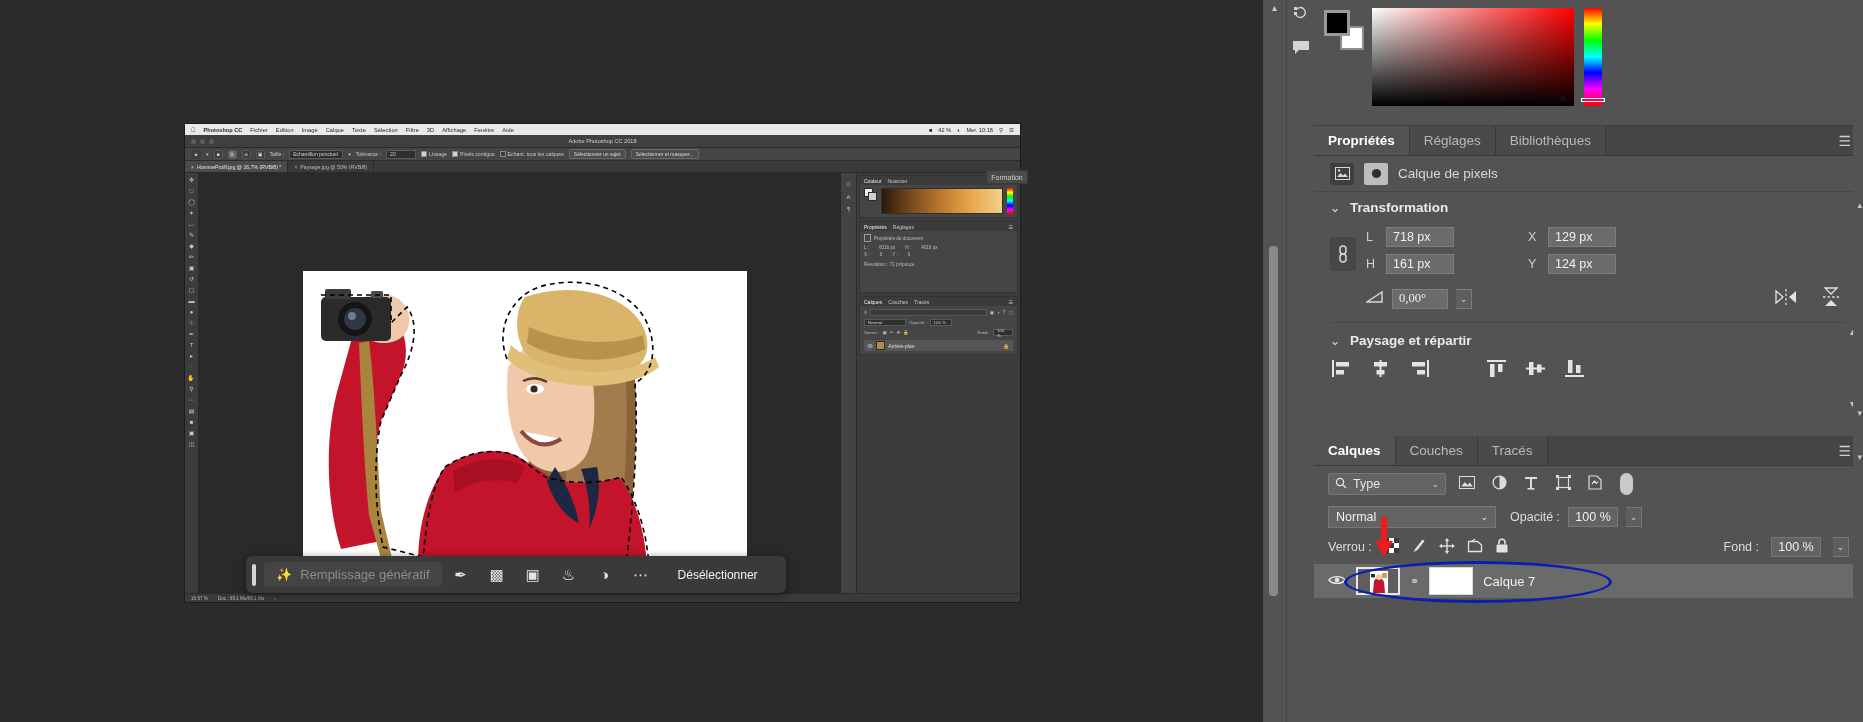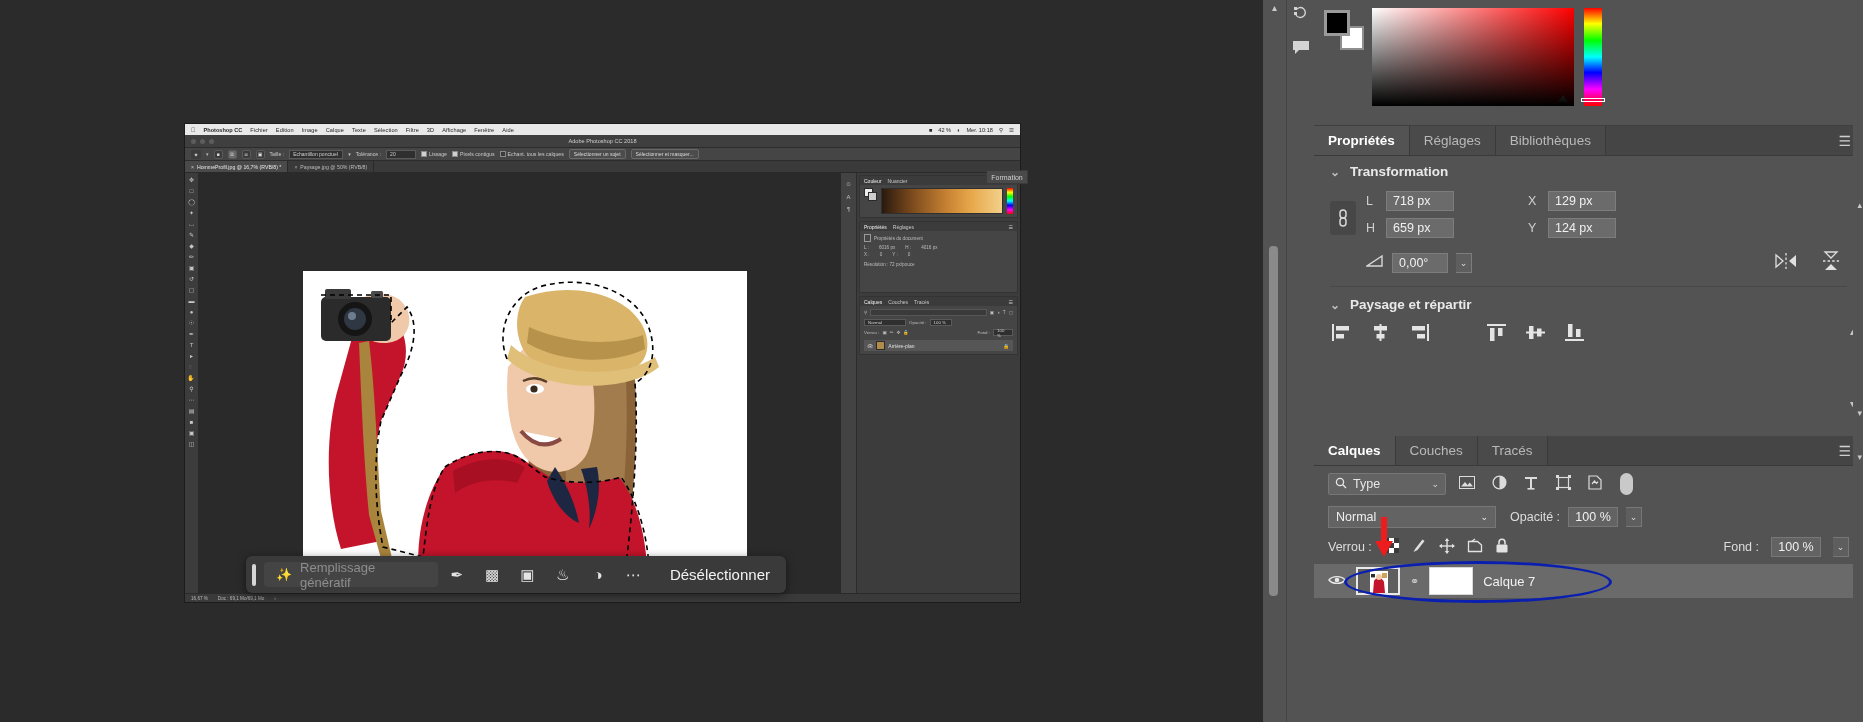--- a/index.html
+++ b/index.html
@@ -130,21 +130,21 @@
     background: #3a3a3a; border-radius: 6px; box-shadow: 0 2px 8px rgba(0,0,0,.5);
     display: flex; align-items: center; padding: 0 6px; gap: 2px;
   }
   .ctx-grip { width: 4px; height: 22px; background: #d6d6d6; border-radius: 2px; margin-right: 6px; }
   .ctx-genfill {
     display: flex; align-items: center; gap: 8px; height: 25px;
     background: #444; border-radius: 4px; padding: 0 12px; color: #8d8d8d; font-size: 13px;
   }
   .ctx-ico { width: 34px; height: 28px; display: flex; align-items: center; justify-content: center;
     color: #e4e4e4; font-size: 15px; }
-  .ctx-deselect { margin-left: 8px; color: #f2f2f2; font-size: 15px; padding: 0 10px; }
+  .ctx-deselect { margin-left: 8px; color: #f2f2f2; font-size: 12px; padding: 0 10px; }
 
   
   .right-col { position: absolute; right: 0; top: 0; width: 600px; height: 722px; }
 
   .rail-thin {
     position: absolute; left: 0; top: 0; width: 23px; height: 722px; background: #535353;
     display: flex; flex-direction: column; align-items: center; padding-top: 2px;
   }
   .rail-thin .chev { color: #c9c9c9; font-size: 10px; margin-bottom: 6px; }
   .rail-scroll { position: absolute; left: 6px; top: 246px; width: 9px; height: 350px;
@@ -206,21 +206,21 @@
   .fields { flex: 1; }
   .frow { display: flex; align-items: center; gap: 8px; margin-bottom: 7px; }
   .flabel { color: #d0d0d0; font-size: 12.5px; width: 12px; text-align: left; }
   .finput { background: #6b6b6b; border: 1px solid #7d7d7d; color: #f0f0f0; font-size: 12.5px;
     height: 20px; width: 68px; display: flex; align-items: center; padding: 0 6px; }
   .fgap { width: 58px; }
 
   .anglerow { display: flex; align-items: center; gap: 8px; margin-top: 6px; padding-left: 36px; }
   .angle-ico { color: #d8d8d8; font-size: 14px; }
   .sel-mini { background: #6b6b6b; border: 1px solid #7d7d7d; height: 20px; display: flex;
-    align-items: center; color: #f0f0f0; font-size: 12.5px; padding: 0 6px; width: 56px; }
+    align-items: center; color: #f0f0f0; font-size: 12.5px; padding: 0 6px; width: 56px; font-family: Liberation Serif, serif; }
   .sel-caret { width: 16px; height: 20px; background: #5e5e5e; border: 1px solid #7d7d7d;
     border-left: none; display: flex; align-items: center; justify-content: center; color: #ddd; font-size: 9px; }
   .flip-ico { color: #e0e0e0; font-size: 15px; margin-left: auto; }
 
   .divider { height: 1px; background: #484848; margin: 12px 0 0 0; }
 
   .align-icons { display: flex; align-items: center; gap: 20px; margin-top: 10px; padding-left: 2px; }
   .align-icons .gap { width: 18px; }
 
   .layers-panel { position: absolute; left: 0; top: 436px; right: 0; bottom: 0; background: #535353; }
@@ -596,20 +596,35 @@
           </div>
           <div class="tab">
             <span>Réglages</span>
           </div>
           <div class="tab">
             <span>Bibliothèques</span>
           </div>
           <div class="burger">☰</div>
         </div>
 
+        <div class="props-head">
+          <span class="pico">
+            <svg width="15" height="13" viewBox="0 0 15 13">
+              <rect x="0.5" y="0.5" width="14" height="12" fill="none" stroke="#d8d8d8"></rect>
+              <path d="M2 10 l3.5-4 2.5 2.6 2-2.2 3 3.6z" fill="#d8d8d8"></path>
+              <circle cx="4" cy="3.5" r="1.2" fill="#d8d8d8"></circle>
+            </svg>
+          </span>
+          <span class="pico light">
+            <svg width="13" height="13" viewBox="0 0 13 13">
+              <circle cx="6.5" cy="6.5" r="4.6" fill="#303030"></circle>
+            </svg>
+          </span>
+          <span class="lbl">Calque de pixels</span>
+        </div>
 
         <div class="sect">
           <div class="sect-title">
             <span class="chev-d">⌄</span>
             <span>Transformation</span>
           </div>
           <div class="xform-grid">
             <div class="link-btn">
               <svg width="12" height="20" viewBox="0 0 12 20">
                 <rect x="3" y="2" width="6" height="8" rx="3" fill="none" stroke="#d6d6d6" stroke-width="1.5"></rect>
@@ -619,21 +634,21 @@
             <div class="fields">
               <div class="frow">
                 <span class="flabel">L</span>
                 <span class="finput">718 px</span>
                 <span class="fgap"></span>
                 <span class="flabel">X</span>
                 <span class="finput">129 px</span>
               </div>
               <div class="frow">
                 <span class="flabel">H</span>
-                <span class="finput">659 px</span>
+                <span class="finput">161 px</span>
                 <span class="fgap"></span>
                 <span class="flabel">Y</span>
                 <span class="finput">124 px</span>
               </div>
             </div>
           </div>
           <div class="anglerow">
             <span class="angle-ico">
               <svg width="18" height="14" viewBox="0 0 18 14">
                 <path d="M1 12 L16 12 L16 2 Z" fill="none" stroke="#d8d8d8" stroke-width="1.4"></path>

